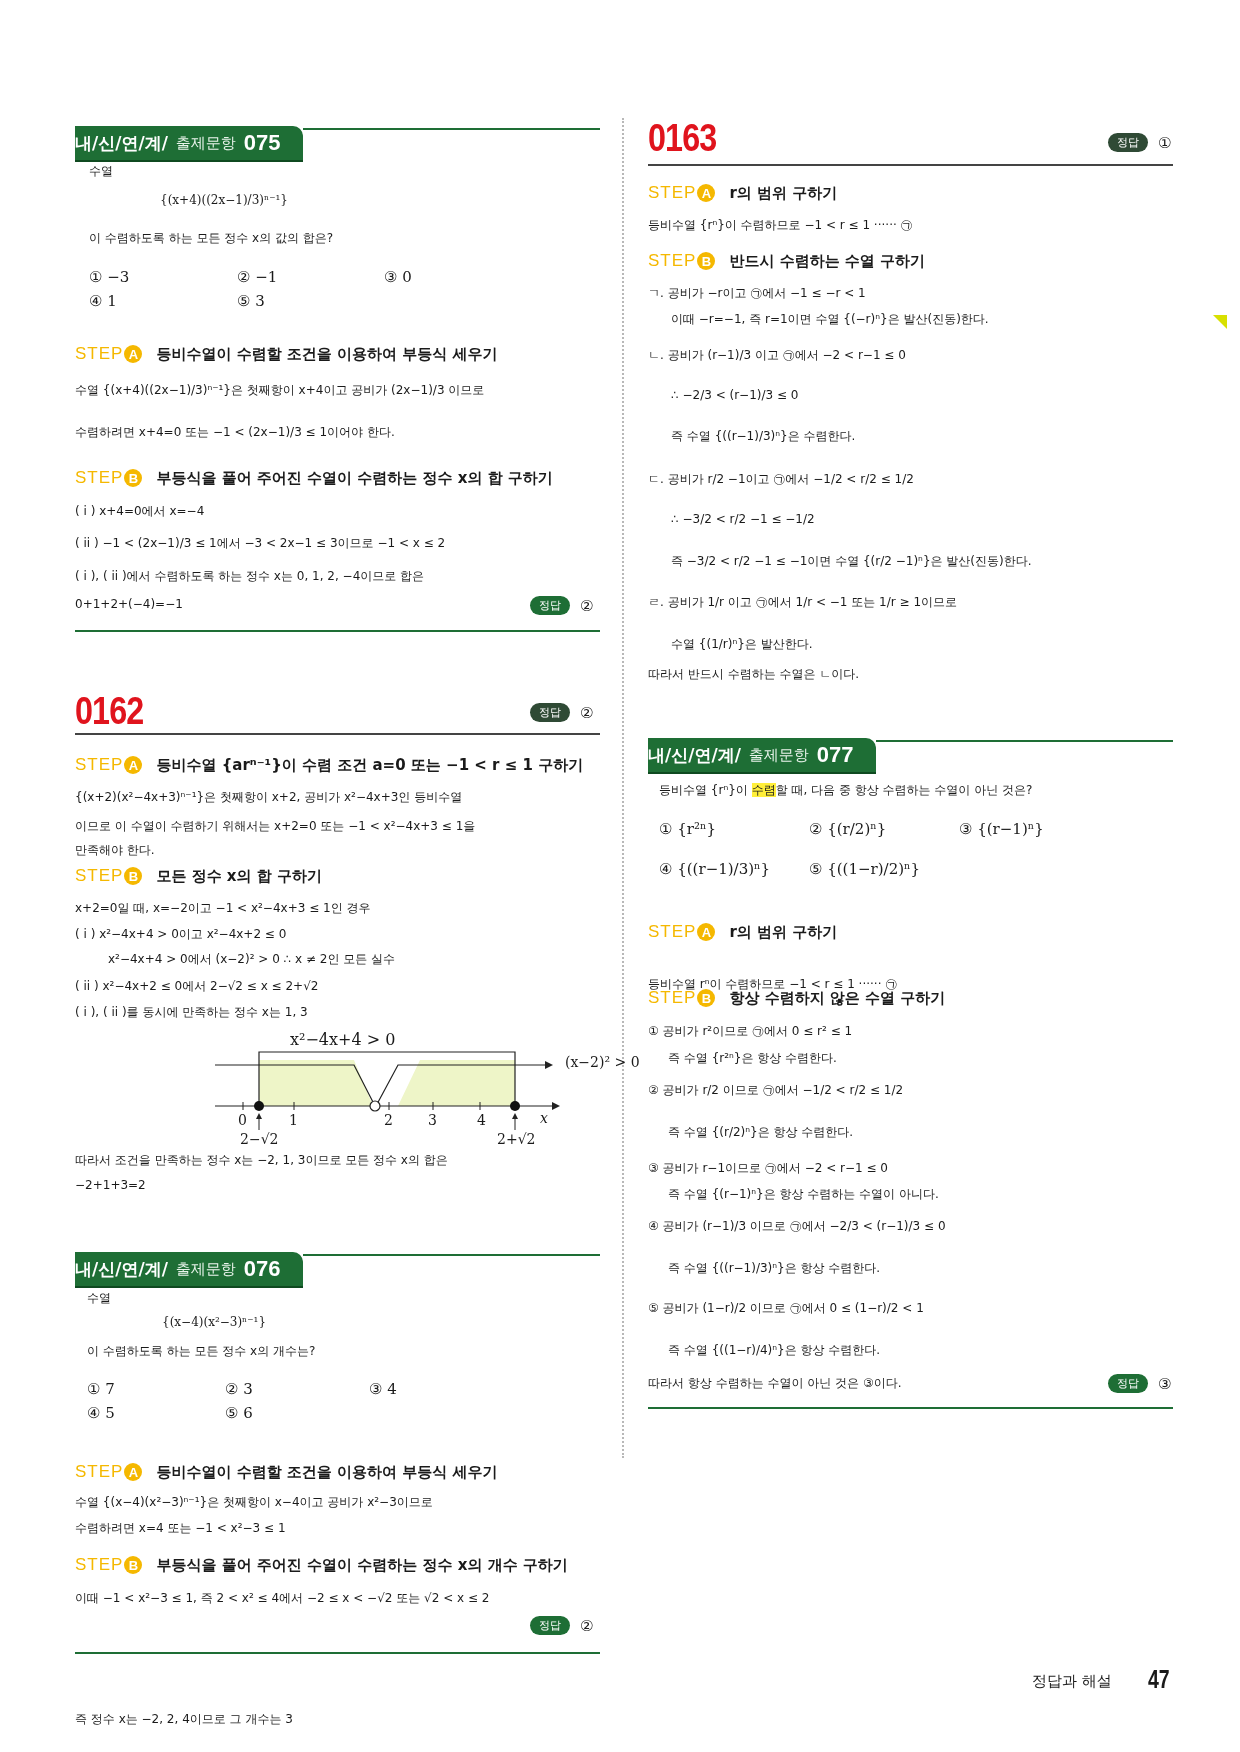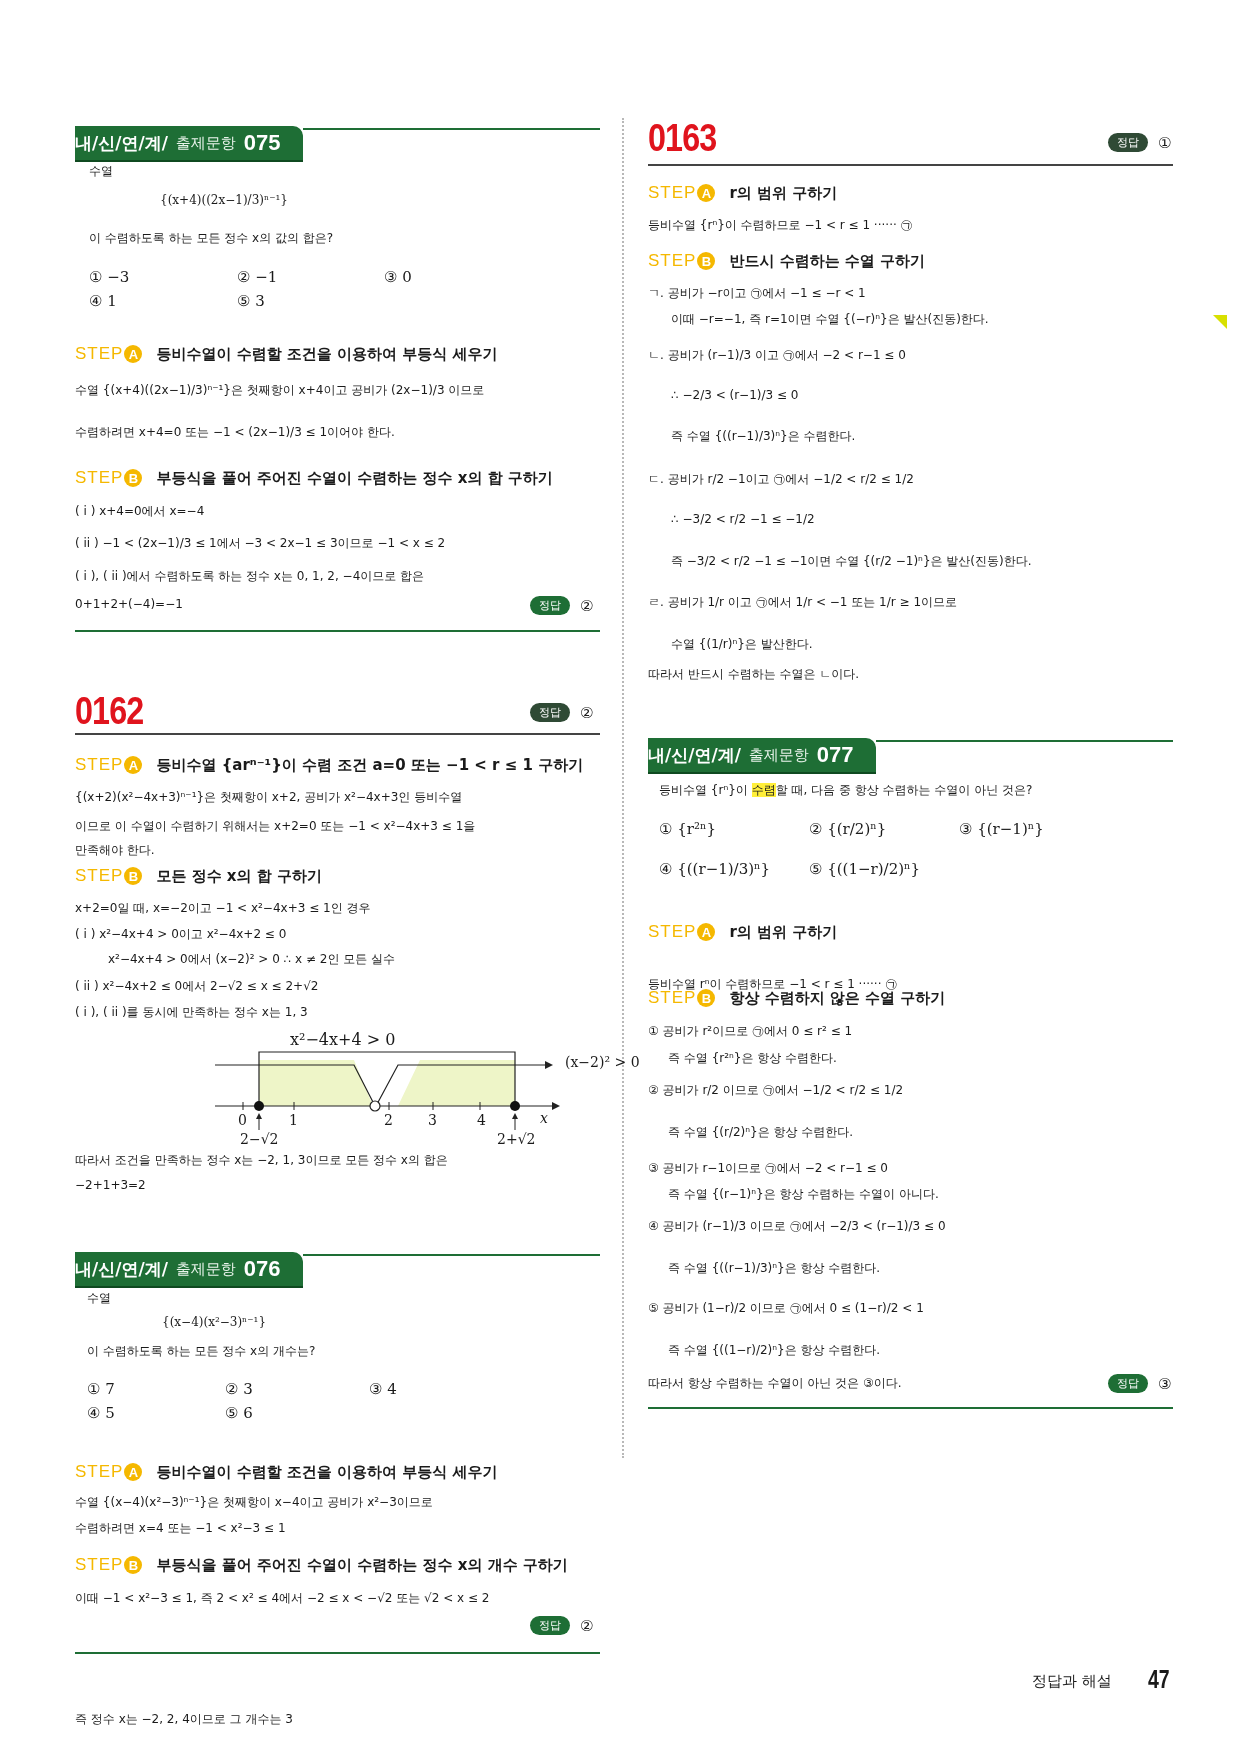--- a/index.html
+++ b/index.html
@@ -265,21 +265,21 @@
   </div>
   <div class="line" style="top:1023px;">① 공비가 r²이므로 ㉠에서 0 ≤ r² ≤ 1</div>
   <div class="line" style="top:1050px;left:20px;">즉 수열 {r²ⁿ}은 항상 수렴한다.</div>
   <div class="line" style="top:1082px;">② 공비가 r/2 이므로 ㉠에서 −1/2 &lt; r/2 ≤ 1/2</div>
   <div class="line" style="top:1124px;left:20px;">즉 수열 {(r/2)ⁿ}은 항상 수렴한다.</div>
   <div class="line" style="top:1160px;">③ 공비가 r−1이므로 ㉠에서 −2 &lt; r−1 ≤ 0</div>
   <div class="line" style="top:1186px;left:20px;">즉 수열 {(r−1)ⁿ}은 항상 수렴하는 수열이 아니다.</div>
   <div class="line" style="top:1218px;">④ 공비가 (r−1)/3 이므로 ㉠에서 −2/3 &lt; (r−1)/3 ≤ 0</div>
   <div class="line" style="top:1260px;left:20px;">즉 수열 {((r−1)/3)ⁿ}은 항상 수렴한다.</div>
   <div class="line" style="top:1300px;">⑤ 공비가 (1−r)/2 이므로 ㉠에서 0 ≤ (1−r)/2 &lt; 1</div>
-  <div class="line" style="top:1342px;left:20px;">즉 수열 {((1−r)/2)ⁿ}은 항상 수렴한다.</div>
+  <div class="line" style="top:1342px;left:20px;">즉 수열 {((1−r)/4)ⁿ}은 항상 수렴한다.</div>
   <div class="line" style="top:1375px;">따라서 항상 수렴하는 수열이 아닌 것은 ③이다.</div>
   <div class="ans" style="top:1374px;left:460px;">
     <span class="pill">정답</span>
     <span class="val">③</span>
   </div>
   <div class="sec-rule" style="top:1407px;width:525px;"></div>
 </div>
 
 <div class="footer-label">정답과 해설</div>
 <div class="footer-page">47</div>

